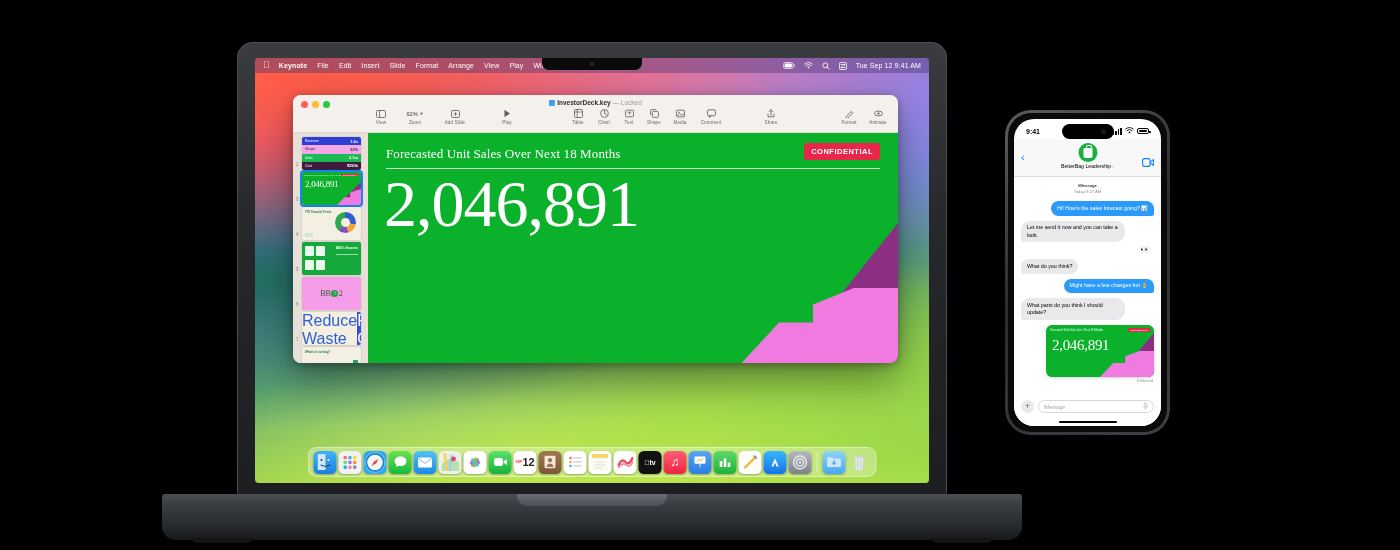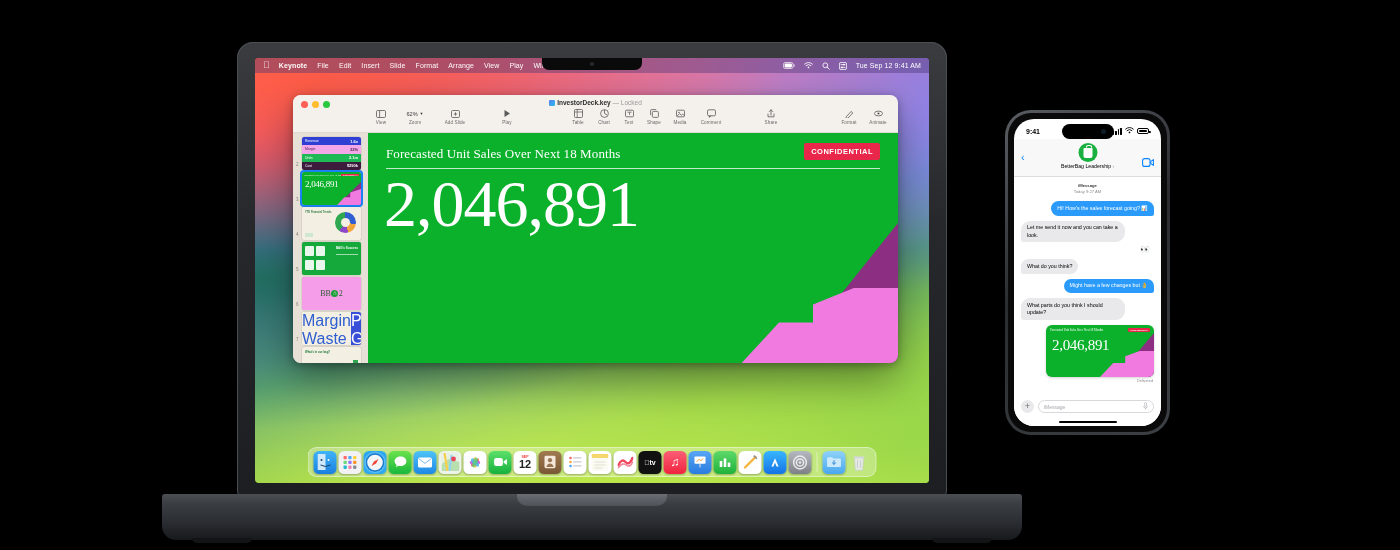--- a/index.html
+++ b/index.html
@@ -523,21 +523,21 @@
               <span>BB</span>
                 <span class="rc">♲</span>
                 <span>2</span>
             </div>
           </div>
 
           <div class="thumbrow">
             <span class="thumbnum">7</span>
             <div class="thumb t7">
               <div class="pa">
-                <span>Margin Waste</span>
+                <span>Reduce Waste</span>
                 
                 
               </div>
               <div class="pb">
                 <span>Promote Growth</span>
                 
                 
               </div>
             </div>
           </div>
@@ -625,21 +625,21 @@
                 <ellipse rx="2.2" ry="5.2" fill="#5bd46b" opacity=".7" transform="rotate(22)"></ellipse>
               </g>
             </svg>
         </div>
         <div class="dock-ic" style="background:linear-gradient(180deg,#5ce06a,#16b13d);">
           <svg width="14" height="10" viewBox="0 0 14 10">
               <rect x=".6" y="1" width="8.8" height="8" rx="2" fill="#fff"></rect>
               <path d="M10.2 4.2l3.2-2.1v5.8l-3.2-2.1z" fill="#fff"></path>
             </svg>
         </div>
-        <div class="dock-ic" style="background:#fff;flex-direction:column;">
+        <div class="dock-ic" style="background:#fff;flex-direction:row;">
           <span style="font-size:3.6px;color:#ef4444;font-weight:bold;line-height:1;margin-top:2px;">SEP</span>
           <span style="font-size:11px;color:#222;font-weight:bold;line-height:1;">12</span>
         </div>
         <div class="dock-ic" style="background:linear-gradient(180deg,#a0794f,#7a5836);">
           <svg width="13" height="14" viewBox="0 0 13 14">
               <rect x="1" y=".8" width="11" height="12.4" rx="1.4" fill="#f3e8da"></rect>
               <circle cx="6.5" cy="5.2" r="2.1" fill="#9a7450"></circle>
               <path d="M2.8 12q1.2-3.4 3.7-3.4T10.2 12z" fill="#9a7450"></path>
             </svg>
         </div>

